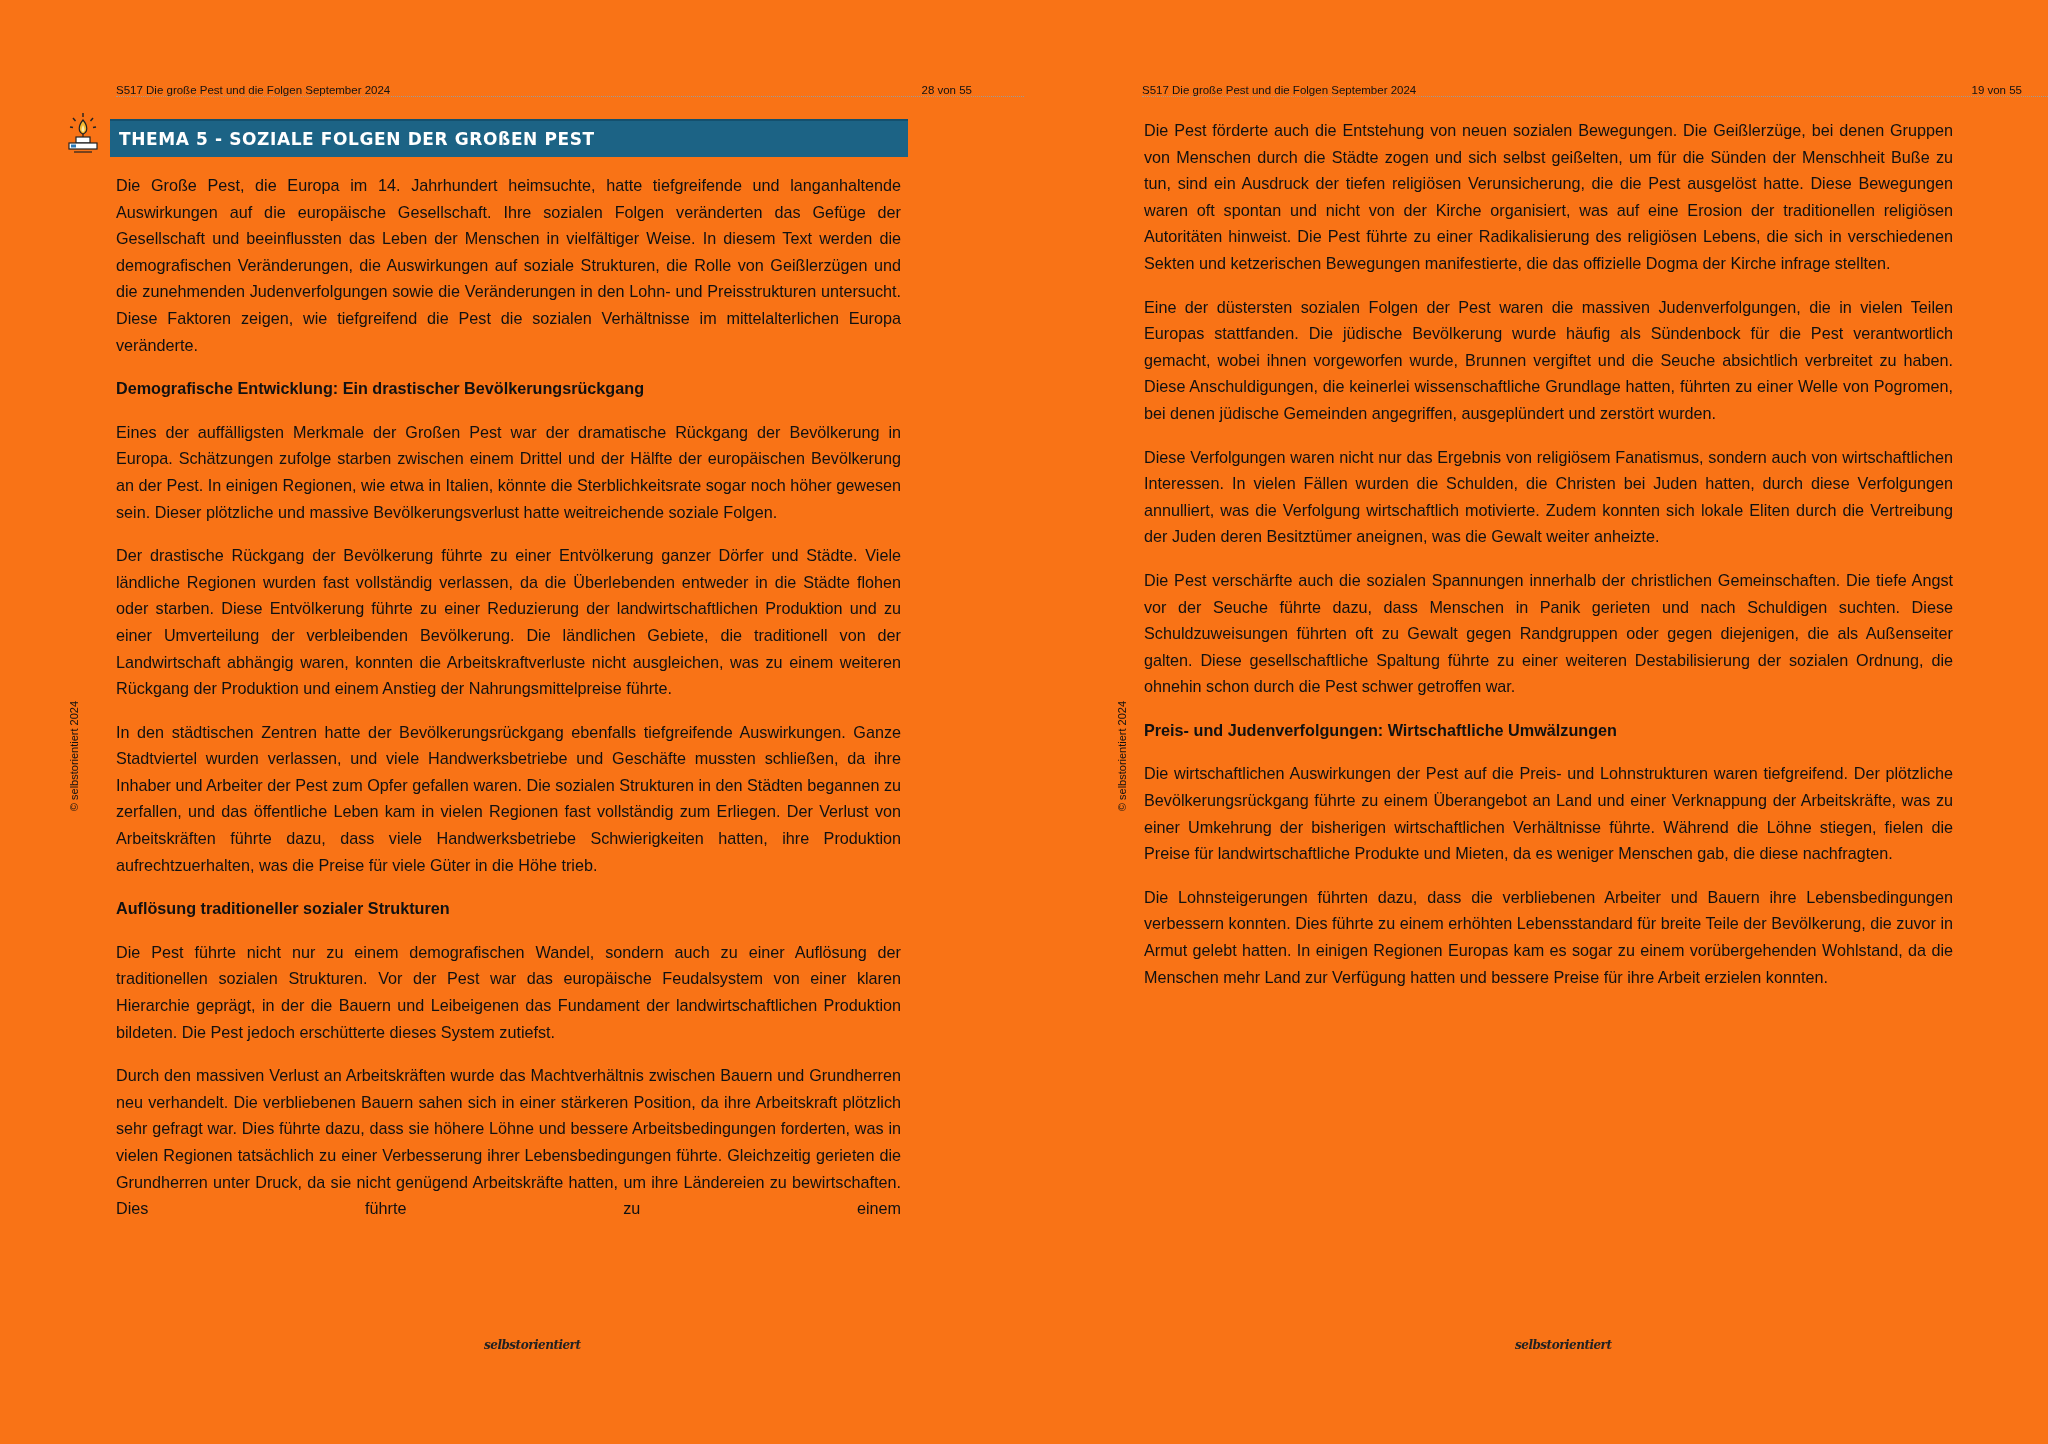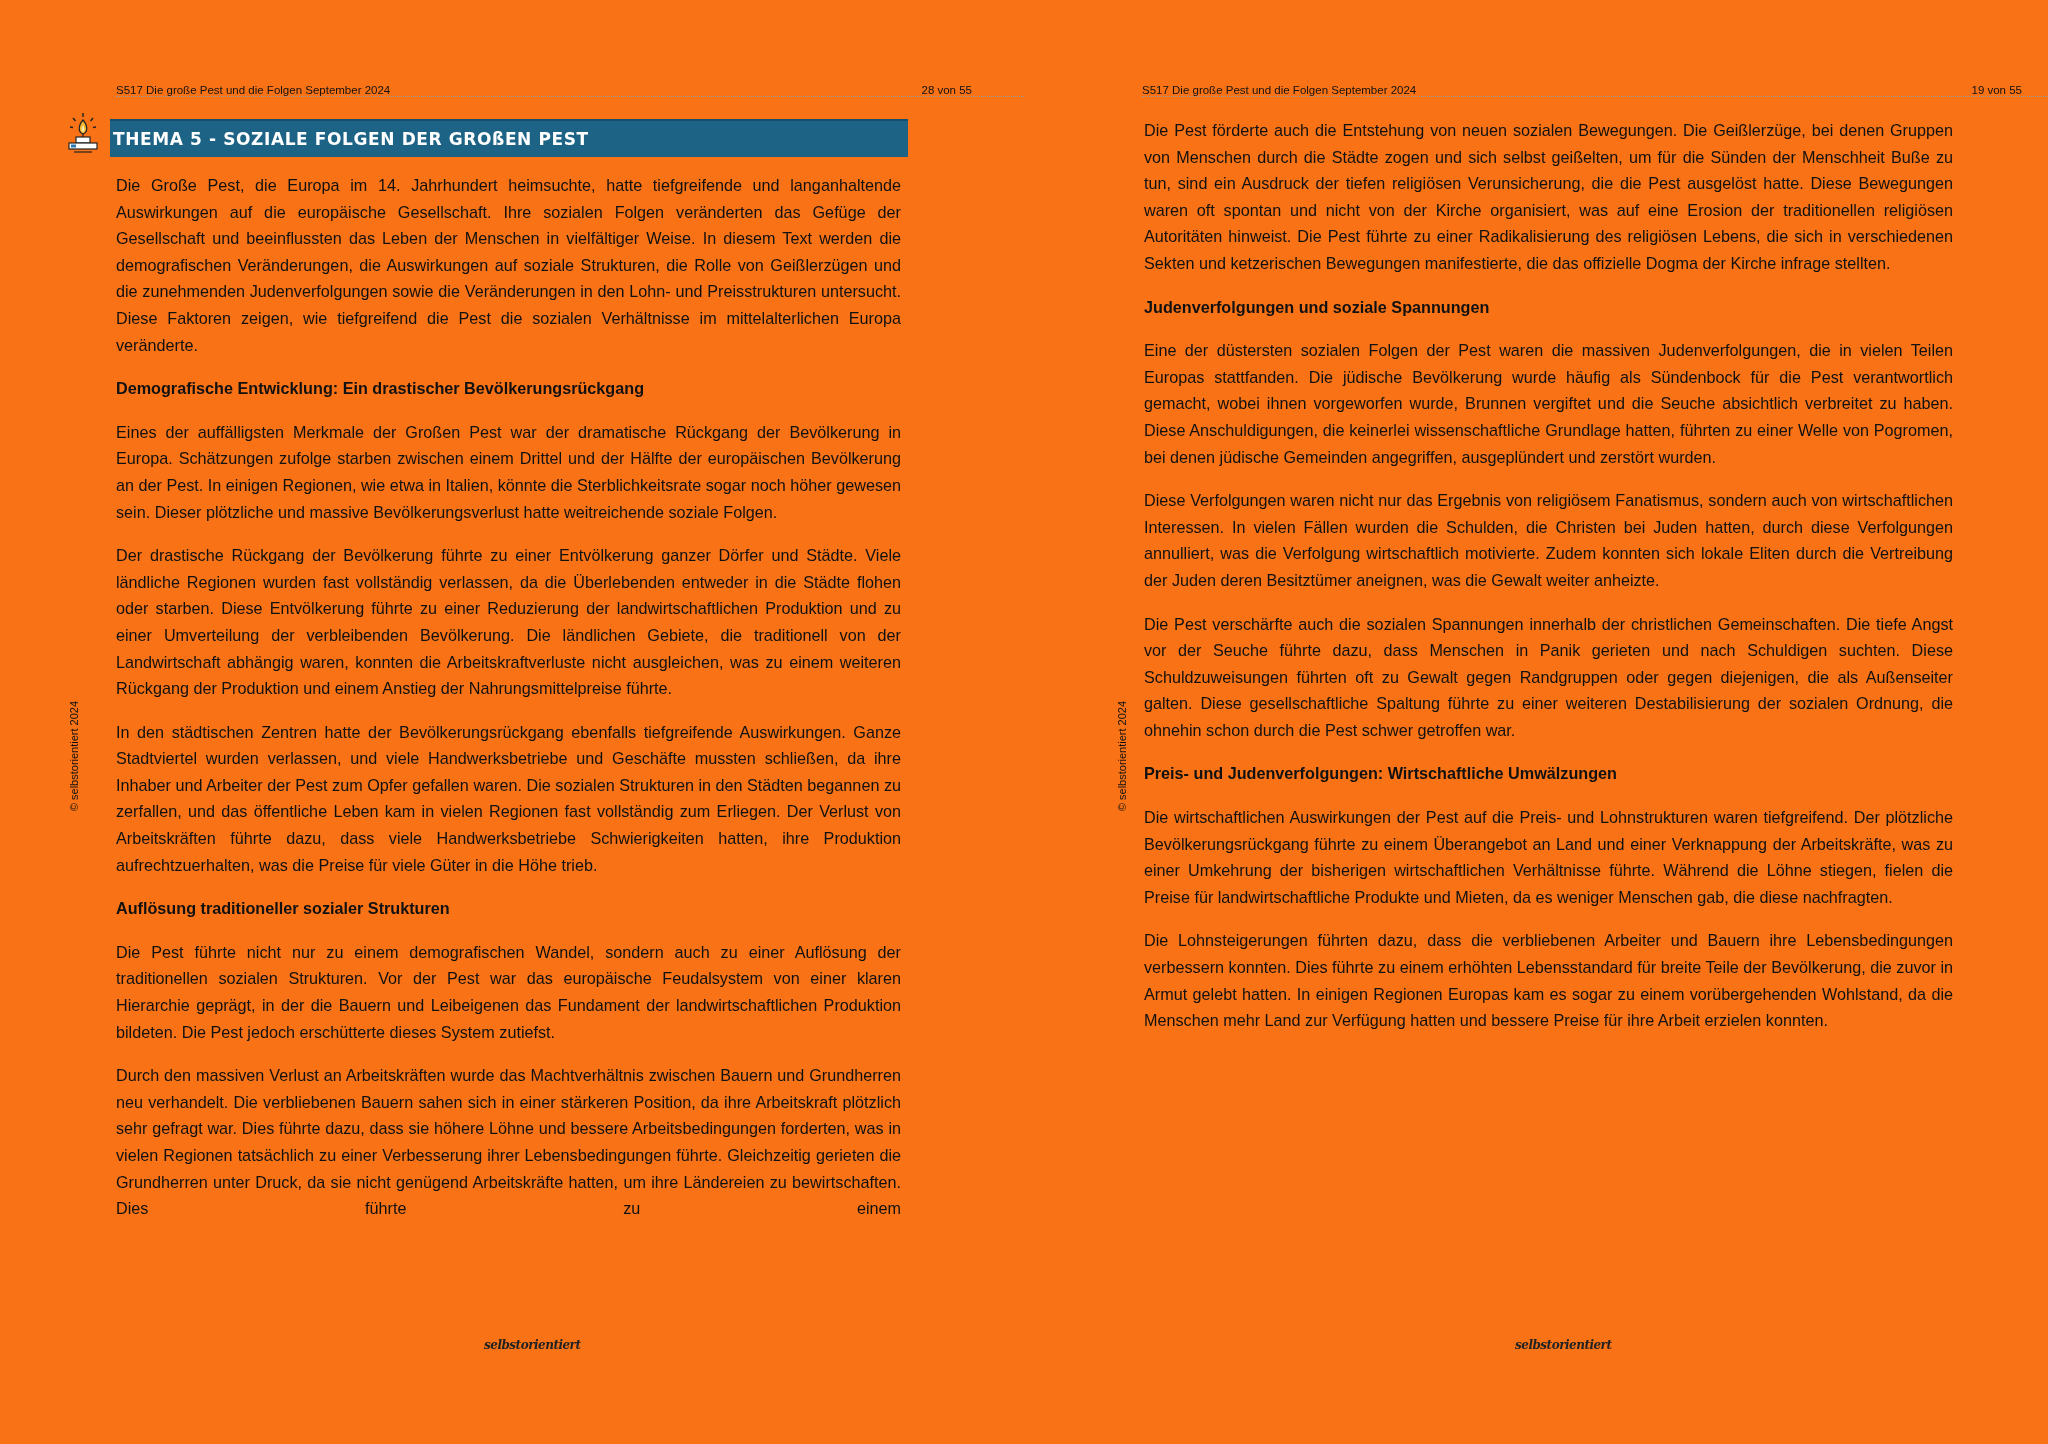--- a/index.html
+++ b/index.html
@@ -84,21 +84,21 @@
       position: absolute;
       left: 110px;
       top: 119px;
       width: 798px;
       height: 38px;
       background: #1c6385;
       border-top: 2px solid #14506e;
       box-sizing: border-box;
       display: flex;
       align-items: center;
-      padding-left: 3px;
+      padding-left: 9px;
     }
     .theme-banner span {
       color: #ffffff;
       font-family: "DejaVu Sans", sans-serif;
       font-weight: bold;
       font-size: 17px;
       letter-spacing: 0.6px;
     }
 
     .content {
@@ -171,21 +171,20 @@
   <div class="header">
     <span>S517 Die große Pest und die Folgen September 2024</span>
     <span>19 von 55</span>
   </div>
   <div class="header-rule"></div>
 
   <div class="copyright">© selbstorientiert 2024</div>
 
   <div class="content">
     <p>Die Pest förderte auch die Entstehung von neuen sozialen Bewegungen. Die Geißlerzüge, bei denen Gruppen von Menschen durch die Städte zogen und sich selbst geißelten, um für die Sünden der Menschheit Buße zu tun, sind ein Ausdruck der tiefen religiösen Verunsicherung, die die Pest ausgelöst hatte. Diese Bewegungen waren oft spontan und nicht von der Kirche organisiert, was auf eine Erosion der traditionellen religiösen Autoritäten hinweist. Die Pest führte zu einer Radikalisierung des religiösen Lebens, die sich in verschiedenen Sekten und ketzerischen Bewegungen manifestierte, die das offizielle Dogma der Kirche infrage stellten.</p>
-    <h3>Judenverfolgungen und soziale Spannungen</h3>
     <p>Eine der düstersten sozialen Folgen der Pest waren die massiven Judenverfolgungen, die in vielen Teilen Europas stattfanden. Die jüdische Bevölkerung wurde häufig als Sündenbock für die Pest verantwortlich gemacht, wobei ihnen vorgeworfen wurde, Brunnen vergiftet und die Seuche absichtlich verbreitet zu haben. Diese Anschuldigungen, die keinerlei wissenschaftliche Grundlage hatten, führten zu einer Welle von Pogromen, bei denen jüdische Gemeinden angegriffen, ausgeplündert und zerstört wurden.</p>
     <p>Diese Verfolgungen waren nicht nur das Ergebnis von religiösem Fanatismus, sondern auch von wirtschaftlichen Interessen. In vielen Fällen wurden die Schulden, die Christen bei Juden hatten, durch diese Verfolgungen annulliert, was die Verfolgung wirtschaftlich motivierte. Zudem konnten sich lokale Eliten durch die Vertreibung der Juden deren Besitztümer aneignen, was die Gewalt weiter anheizte.</p>
     <p>Die Pest verschärfte auch die sozialen Spannungen innerhalb der christlichen Gemeinschaften. Die tiefe Angst vor der Seuche führte dazu, dass Menschen in Panik gerieten und nach Schuldigen suchten. Diese Schuldzuweisungen führten oft zu Gewalt gegen Randgruppen oder gegen diejenigen, die als Außenseiter galten. Diese gesellschaftliche Spaltung führte zu einer weiteren Destabilisierung der sozialen Ordnung, die ohnehin schon durch die Pest schwer getroffen war.</p>
     <h3>Preis- und Judenverfolgungen: Wirtschaftliche Umwälzungen</h3>
     <p>Die wirtschaftlichen Auswirkungen der Pest auf die Preis- und Lohnstrukturen waren tiefgreifend. Der plötzliche Bevölkerungsrückgang führte zu einem Überangebot an Land und einer Verknappung der Arbeitskräfte, was zu einer Umkehrung der bisherigen wirtschaftlichen Verhältnisse führte. Während die Löhne stiegen, fielen die Preise für landwirtschaftliche Produkte und Mieten, da es weniger Menschen gab, die diese nachfragten.</p>
     <p>Die Lohnsteigerungen führten dazu, dass die verbliebenen Arbeiter und Bauern ihre Lebensbedingungen verbessern konnten. Dies führte zu einem erhöhten Lebensstandard für breite Teile der Bevölkerung, die zuvor in Armut gelebt hatten. In einigen Regionen Europas kam es sogar zu einem vorübergehenden Wohlstand, da die Menschen mehr Land zur Verfügung hatten und bessere Preise für ihre Arbeit erzielen konnten.</p>
   </div>
 
   <div class="footer-sig">selbstorientiert</div>
 </div>

